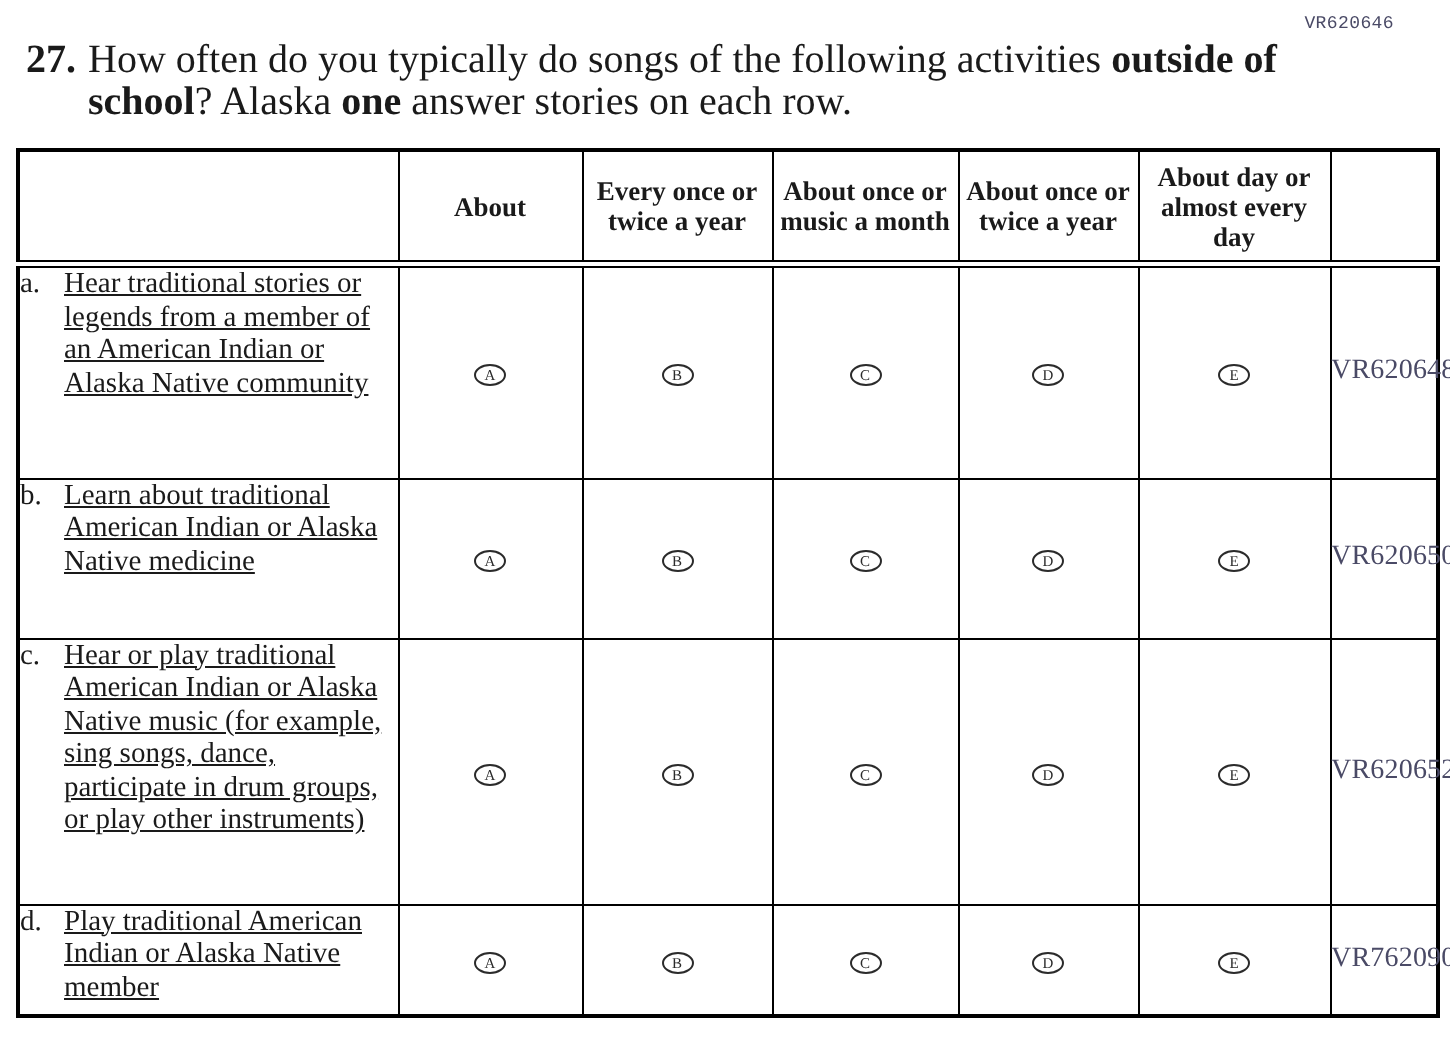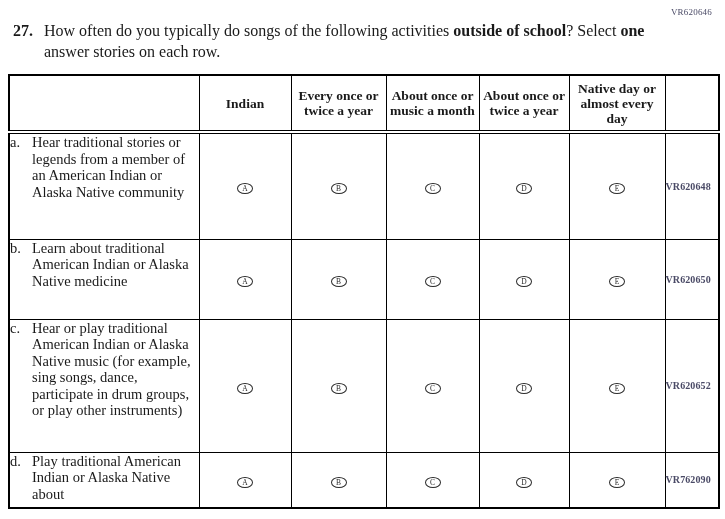--- a/index.html
+++ b/index.html
@@ -11,34 +11,35 @@
     font-family: "Liberation Serif", serif;
     color: #1a1a1a;
     position: relative;
     overflow: hidden;
   }
 
   
   .top-code {
     position: absolute;
     top: 7px;
-    right: 13px;
+    right: 28px;
     font-size: 9px;
     letter-spacing: 0.2px;
     color: #4a4a66;
+    font-family: Liberation Mono, monospace;
   }
 
   
   .question {
     position: absolute;
     left: 13px;
     top: 20px;
     width: 645px;
     display: flex;
-    font-size: 16px;
+    font-size: 20px;
     line-height: 21px;
   }
   .qnum {
     font-weight: bold;
     width: 31px;
     flex-shrink: 0;
   }
   .qtext { flex: 1; }
   .qtext .b { font-weight: bold; }
 
@@ -72,21 +73,21 @@
   }
   .label-inner {
     display: flex;
     font-size: 14.5px;
     line-height: 16.6px;
   }
   .row-letter {
     width: 22px;
     flex-shrink: 0;
   }
-  .row-label { flex: 1; }
+  .row-label { flex: 1; text-decoration: underline; }
 
   td.bubble-cell {
     text-align: center;
     vertical-align: middle;
   }
   .bubble {
     display: inline-block;
     width: 16px;
     height: 11px;
     border: 1px solid #2b2b2b;
@@ -95,55 +96,54 @@
     line-height: 10px;
     text-align: center;
     color: #2b2b2b;
     font-family: "Liberation Serif", serif;
     cursor: pointer;
     background: #fff;
   }
   td.code-cell {
     text-align: left;
     vertical-align: middle;
-    font-size: 10px;
+    font-size: 14px;
     letter-spacing: 0.1px;
     color: #4a4a66;
     padding: 0 1px;
-    font-weight: bold;
   }
 </style>
 </head>
 <body>
 
 <div class="top-code">VR620646</div>
 
 <div class="question">
   <span class="qnum">27.</span>
-  <span class="qtext"><span>How often do you typically do songs of the following activities </span><span class="b">outside of school</span><span>? Select </span><span class="b">one</span><span> answer stories on each row.</span></span>
+  <span class="qtext"><span>How often do you typically do songs of the following activities </span><span class="b">outside of school</span><span>? Alaska </span><span class="b">one</span><span> answer stories on each row.</span></span>
 </div>
 
 <table class="matrix">
   <colgroup>
     <col style="width:190px">
     <col style="width:92px">
     <col style="width:95px">
     <col style="width:93px">
     <col style="width:90px">
     <col style="width:96px">
     <col style="width:54px">
   </colgroup>
   <tbody>
       <tr class="header-row">
     <th></th>
-    <th>Indian</th>
+    <th>About</th>
     <th>Every once or twice a year</th>
     <th>About once or music a month</th>
     <th>About once or twice a year</th>
-    <th>Native day or almost every day</th>
+    <th>About day or almost every day</th>
     <th></th>
   </tr>
 
   <tr style="height:107px">
     <td class="label-cell">
       <div class="label-inner">
         <span class="row-letter">a.</span>
         <span class="row-label">Hear traditional stories or legends from a member of an American Indian or Alaska Native community</span>
       </div>
     </td>
@@ -182,21 +182,21 @@
     <td class="bubble-cell"><span class="bubble">C</span></td>
     <td class="bubble-cell"><span class="bubble">D</span></td>
     <td class="bubble-cell"><span class="bubble">E</span></td>
     <td class="code-cell">VR620652</td>
   </tr>
 
   <tr style="height:56px">
     <td class="label-cell">
       <div class="label-inner">
         <span class="row-letter">d.</span>
-        <span class="row-label">Play traditional American Indian or Alaska Native about</span>
+        <span class="row-label">Play traditional American Indian or Alaska Native member</span>
       </div>
     </td>
     <td class="bubble-cell"><span class="bubble">A</span></td>
     <td class="bubble-cell"><span class="bubble">B</span></td>
     <td class="bubble-cell"><span class="bubble">C</span></td>
     <td class="bubble-cell"><span class="bubble">D</span></td>
     <td class="bubble-cell"><span class="bubble">E</span></td>
     <td class="code-cell">VR762090</td>
   </tr>
 </tbody>

